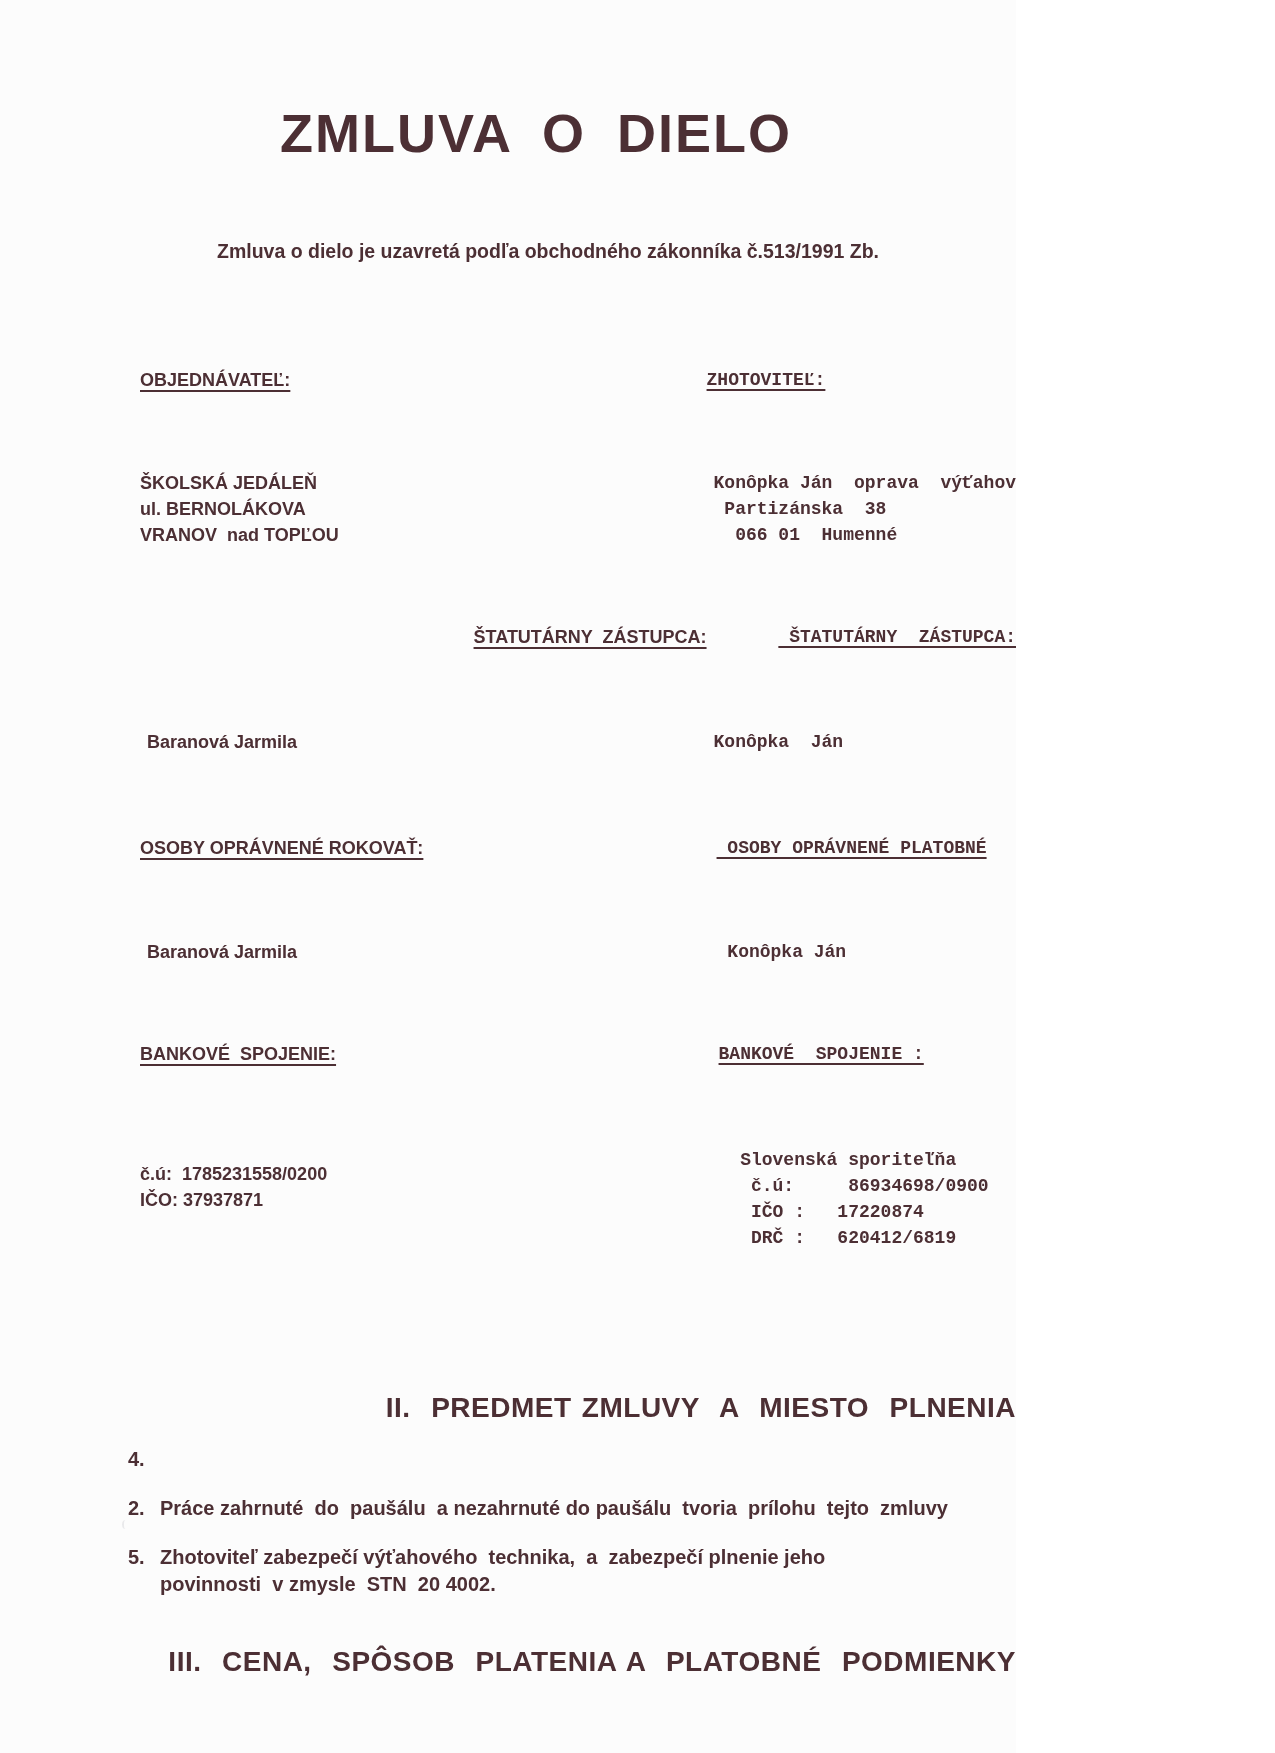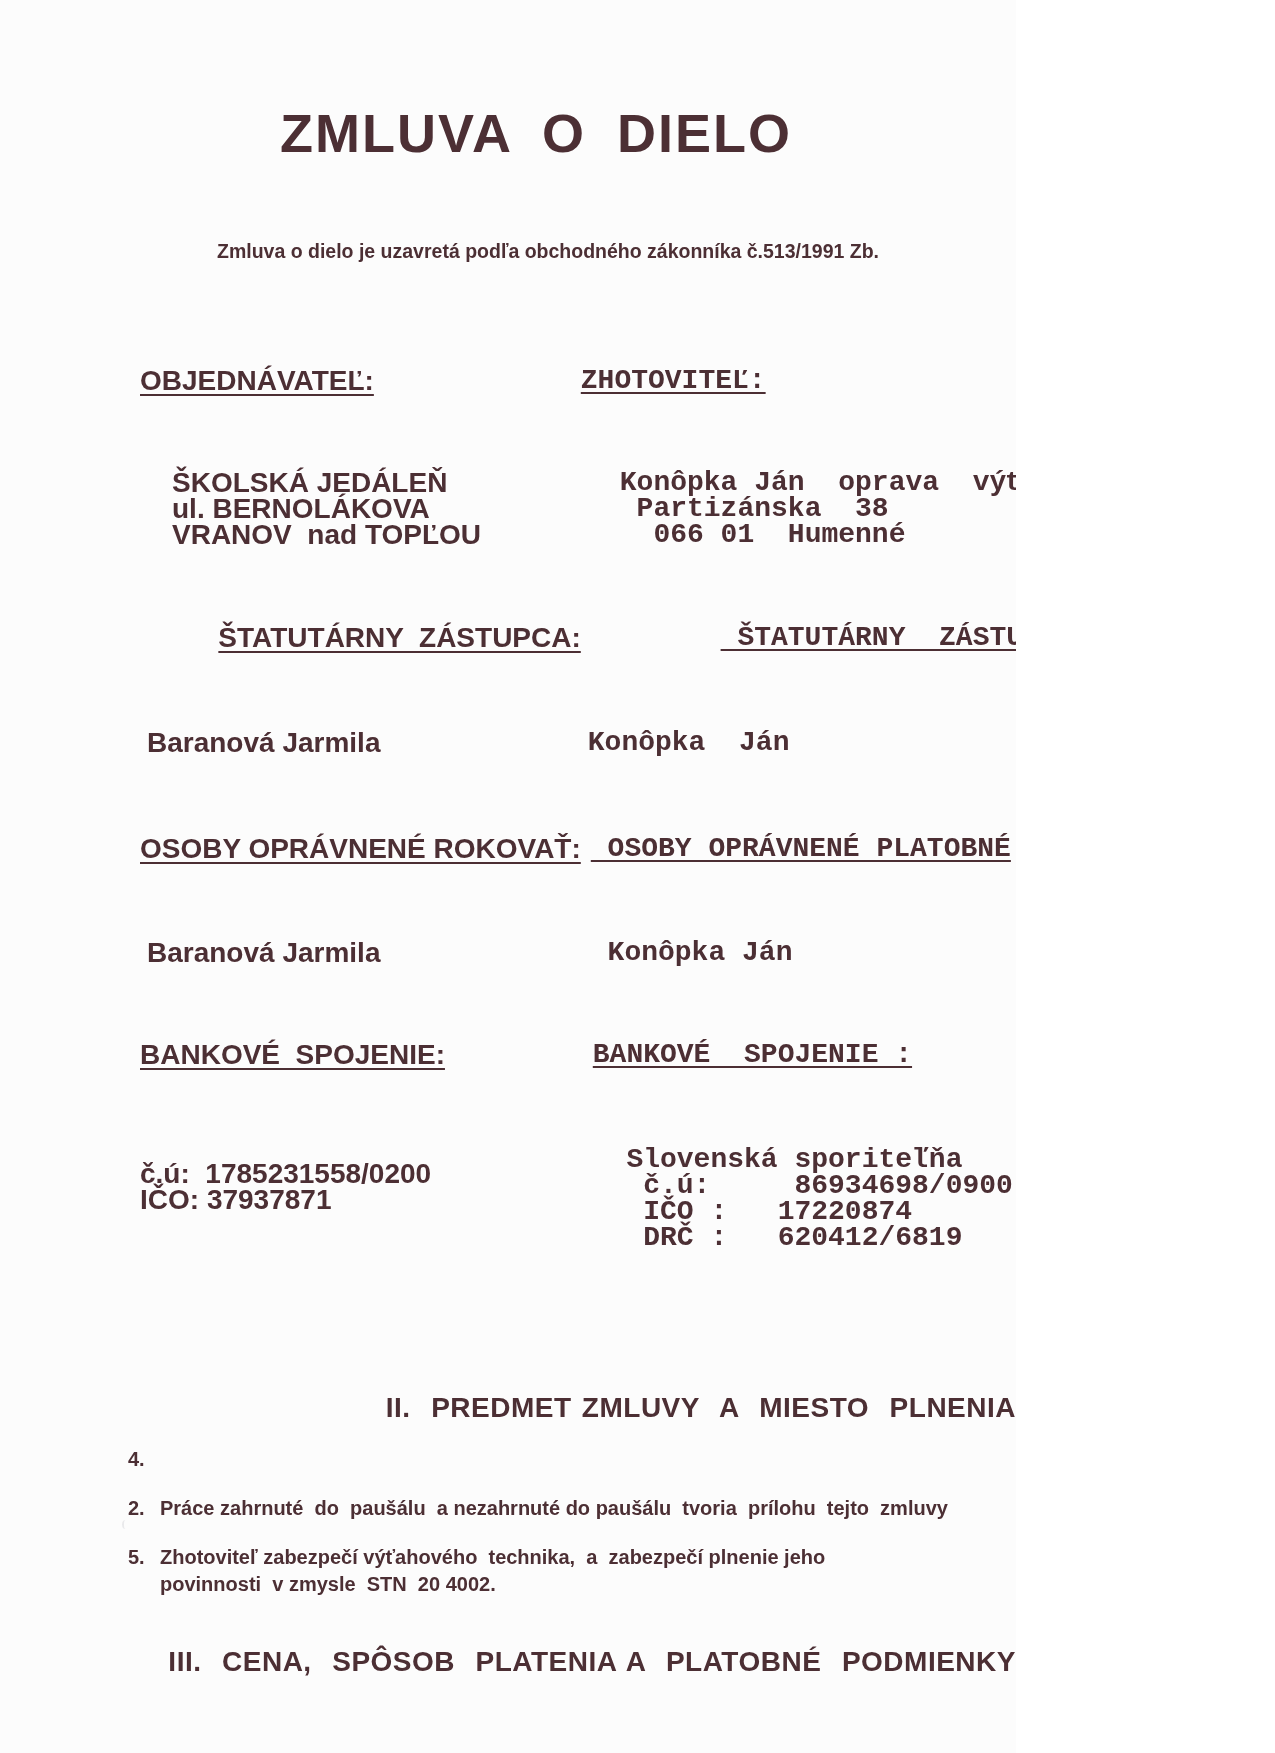--- a/index.html
+++ b/index.html
@@ -25,23 +25,23 @@
   .subtitle {
     margin: 78px 0 0 217px;
     font-size: 19.5px;
     line-height: 26px;
     white-space: pre;
   }
   
   .parties { display: flex; margin-top: 49px; }
   .col-left  { margin-left: 140px; width: 568px; }
   .col-right { width: auto; font-family: Liberation Mono, monospace; }
-  .parties div { font-size: 28px; line-height: 27px; white-space: pre; }
+  .parties div { font-size: 18px; line-height: 27px; white-space: pre; }
   .u { text-decoration: underline; text-decoration-thickness: 2px; text-underline-offset: 4px; }
-  .addr { margin-top: 22px; line-height: 26px !important; margin-left: 32px; }
+  .addr { margin-top: 22px; line-height: 26px !important; }
   .stat-h { margin-top: 22px; text-align: right; }
   .stat-n { margin-top: 24px; }
   .auth-h { margin-top: 25px; }
   .auth-n { margin-top: 23px; }
   .bank-h { margin-top: 21px; }
   .bank-lines { line-height: 26px !important; }
   .bank-left  { margin-top: 39px; }
   .bank-right { margin-top: 25px; padding-left: 12px; }
   .pad3  { padding-left: 3px; }
   .pad5  { padding-left: 5px; }

